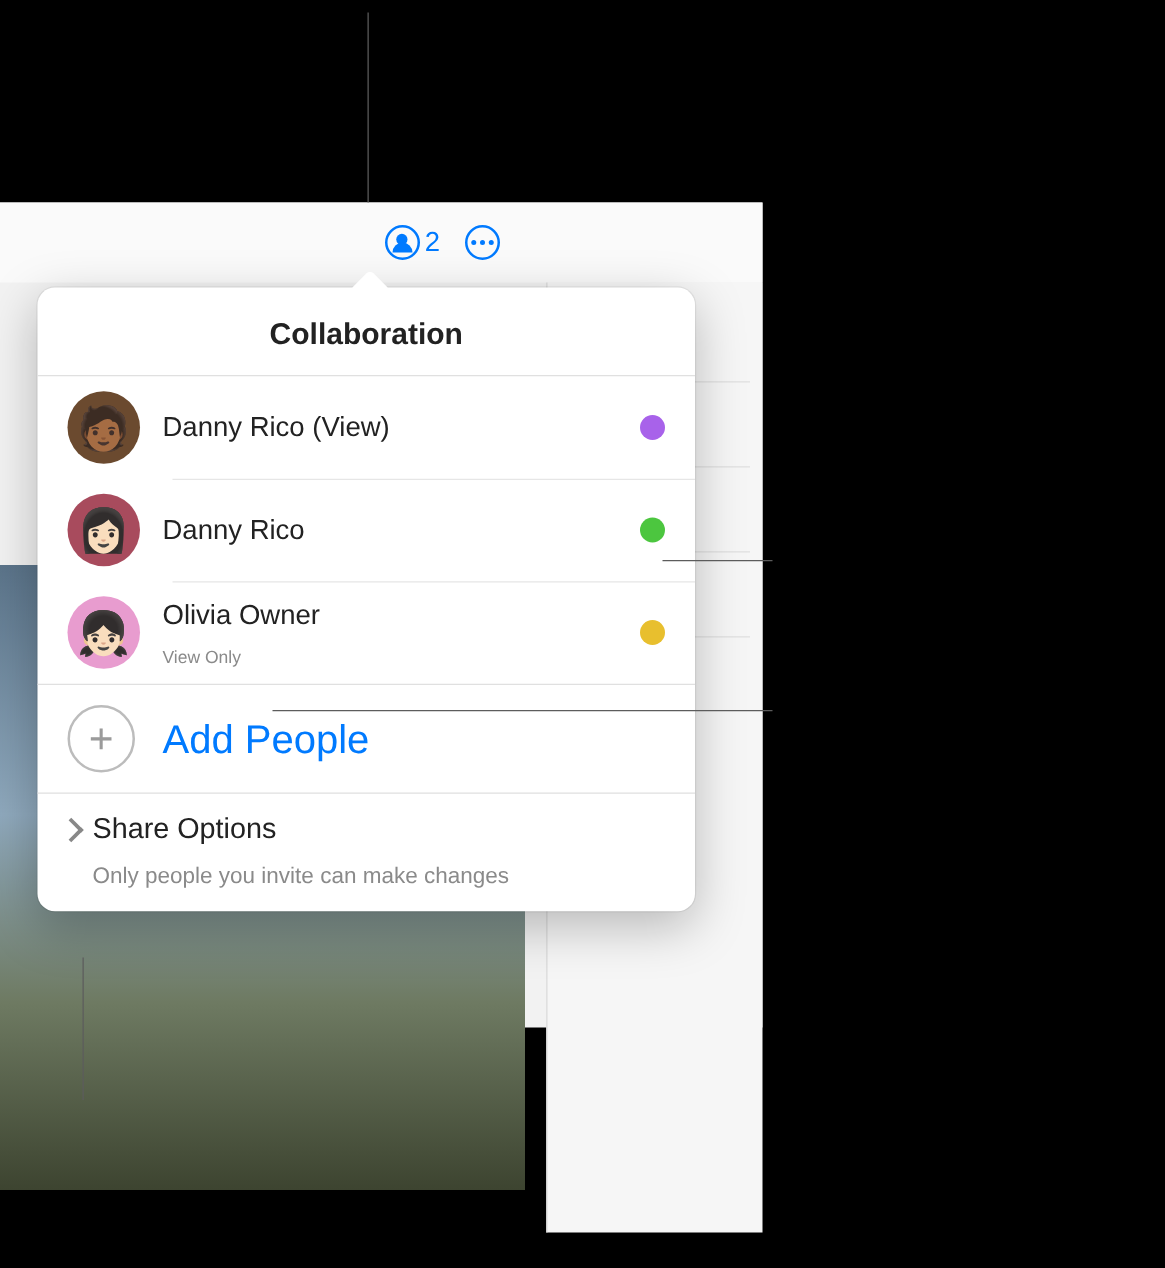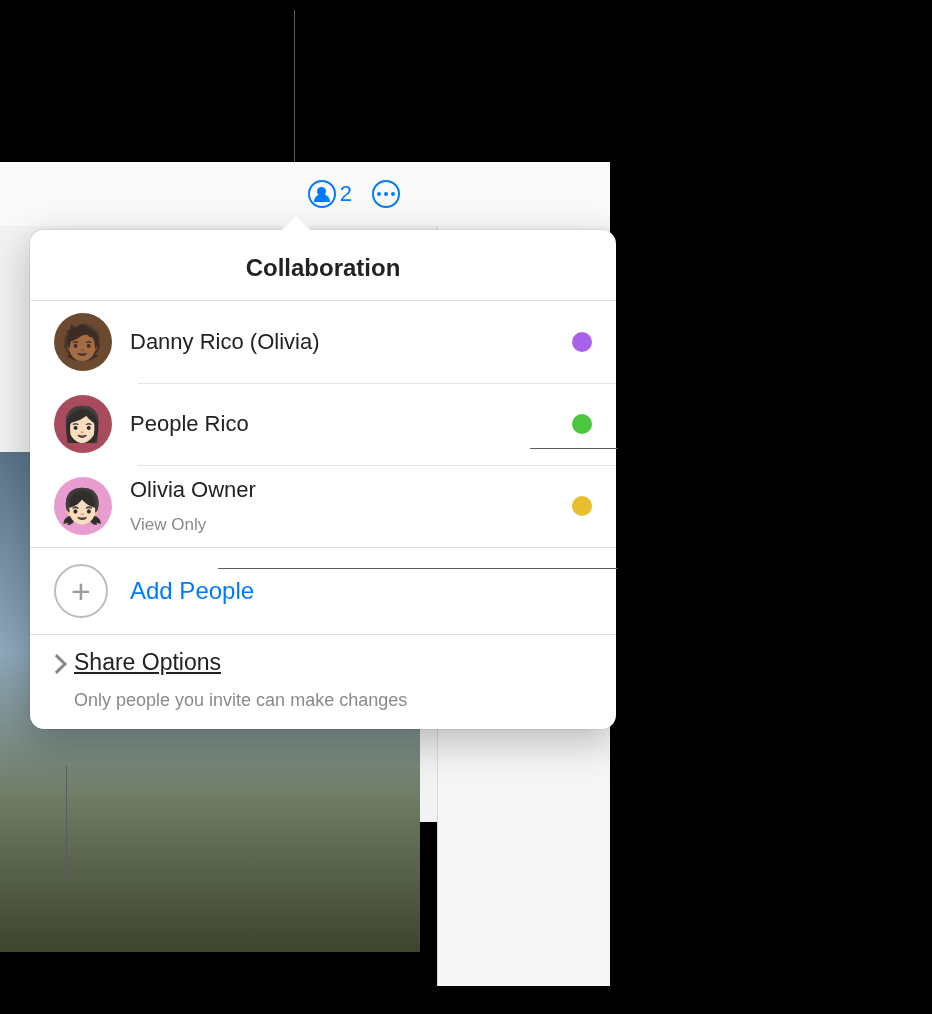--- a/index.html
+++ b/index.html
@@ -65,21 +65,21 @@
     font-size: 18px;
     color: #333;
     overflow: hidden;
   }
   .side-panel .row { height: 68px; border-bottom: 1px solid #e0e0e0; display: flex; align-items: center; }
 
   
   .popover {
     position: absolute;
     left: 30px; top: 68px;
-    width: 586px;
+    width: 526px;
     background: #fff;
     border-radius: 14px;
     box-shadow: 0 12px 40px rgba(0,0,0,0.25), 0 0 0 1px rgba(0,0,0,0.06);
   }
   .popover::before {
     content: "";
     position: absolute;
     top: -10px; left: 256px;
     width: 20px; height: 20px;
     background: #fff;
@@ -108,55 +108,55 @@
     left: 108px; right: 0; top: 0;
     height: 1px; background: #e6e6e6;
   }
   .avatar {
     width: 58px; height: 58px; border-radius: 50%;
     display: flex; align-items: center; justify-content: center;
     font-size: 34px;
   }
   .p-info { flex: 1; }
   .p-name { font-size: 22px; color: #222; }
-  .p-sub { font-size: 17px; color: #8a8a8a; margin-top: 12px; }
+  .p-sub { font-size: 14px; color: #8a8a8a; margin-top: 12px; }
   .status-dot {
     width: 20px; height: 20px; border-radius: 50%;
   }
 
   .add-row {
     display: flex;
     align-items: center;
     gap: 22px;
     padding: 16px 24px;
     border-top: 1px solid #e0e0e0;
   }
   .add-circle {
     width: 54px; height: 54px; border-radius: 50%;
     border: 2px solid #bcbcbc;
     display: flex; align-items: center; justify-content: center;
     color: #9b9b9b; font-size: 34px; font-weight: 300;
   }
-  .add-label { font-size: 24px; color: #007aff; }
+  .add-label { font-size: 32px; color: #007aff; }
 
   .share-row {
     border-top: 1px solid #e0e0e0;
     padding: 14px 20px 18px 20px;
     display: flex;
     align-items: flex-start;
     gap: 10px;
   }
   .chevron {
     width: 14px; height: 14px;
     border-right: 3px solid #888;
     border-bottom: 3px solid #888;
     transform: rotate(-45deg);
     margin-top: 8px;
   }
-  .share-text .title { font-size: 23px; color: #222; text-decoration: underline; }
+  .share-text .title { font-size: 23px; color: #222; }
   .share-text .sub { font-size: 18px; color: #8a8a8a; margin-top: 14px; }
 
   
   .leader {
     position: absolute;
     background: #5c5c5c;
     z-index: 50;
   }
   .leader-v1 { width: 1px; top: 10px; left: 294px; height: 152px; }
   .leader-h1 { height: 1px; top: 448px; left: 530px; width: 88px; }
@@ -210,28 +210,28 @@
   </div>
 
   <div class="popover">
     <div class="popover-header">Collaboration</div>
     <div class="divider"></div>
 
     <div id="participants">
         <div class="participant">
           <div class="avatar" style="background: rgb(107, 74, 47);">🧑🏾</div>
           <div class="p-info">
-            <div class="p-name">Danny Rico (Olivia)</div>
+            <div class="p-name">Danny Rico (View)</div>
           </div>
           <div class="status-dot" style="background: rgb(168, 98, 234);"></div>
         </div>
         <div class="participant">
           <div class="avatar" style="background: rgb(168, 75, 93);">👩🏻</div>
           <div class="p-info">
-            <div class="p-name">People Rico</div>
+            <div class="p-name">Danny Rico</div>
           </div>
           <div class="status-dot" style="background: rgb(76, 198, 63);"></div>
         </div>
         <div class="participant">
           <div class="avatar" style="background: rgb(232, 156, 207);">👧🏻</div>
           <div class="p-info">
             <div class="p-name">Olivia Owner</div>
             <div class="p-sub">View Only</div>
           </div>
           <div class="status-dot" style="background: rgb(232, 191, 46);"></div>

